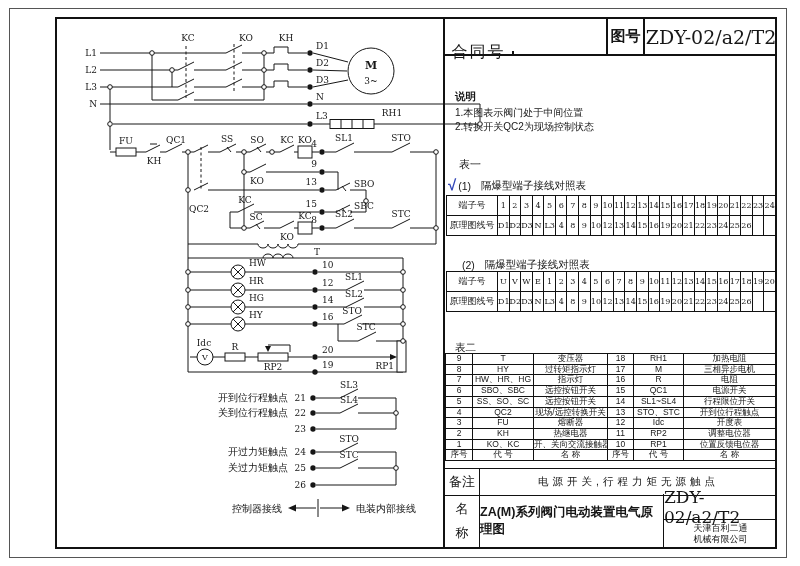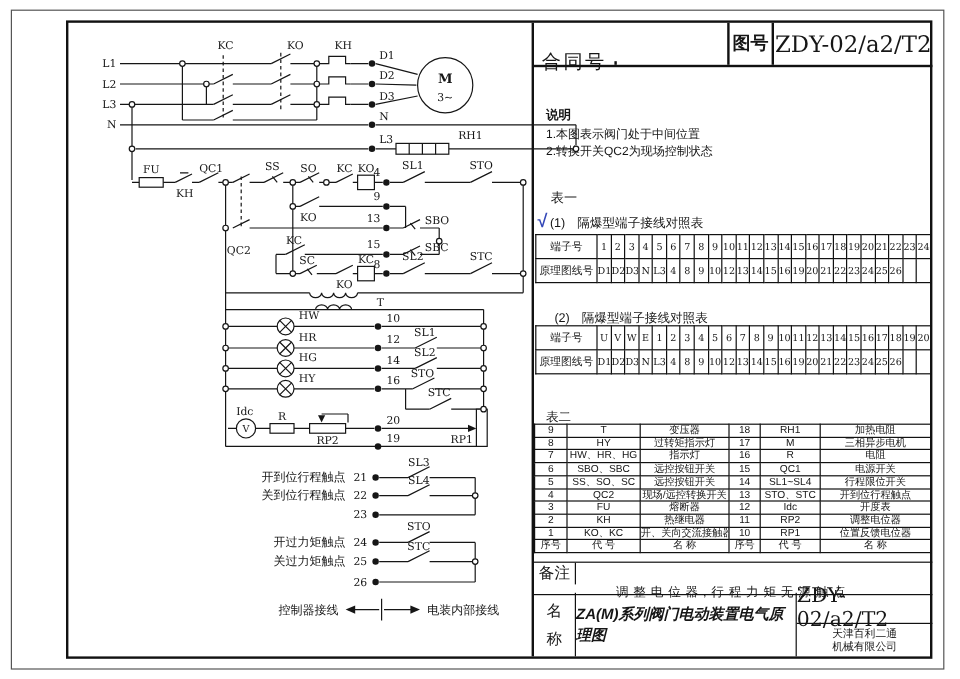--- a/index.html
+++ b/index.html
@@ -26,26 +26,26 @@
   .chk{color:#3448b8;font-size:15px;font-weight:bold;margin-right:2px;transform:translateY(-1px);}
   .subnum{margin-right:10px;}
   .ttable{position:absolute;left:1px;width:330px;border-collapse:collapse;table-layout:fixed;border:1.5px solid #111;}
   .ttable td{border:1px solid #111;text-align:center;height:19px;padding:0;
              font-family:"DejaVu Serif",serif;font-size:8px;overflow:hidden;}
   td.tlab{width:50px;font-family:"Liberation Sans",sans-serif;font-size:9px;margin-top:20px;}
   .tt1{top:176px;} .tt2{top:252px;}
   .thead2{position:absolute;left:10px;top:322px;font-size:10.5px;}
   .ctable{position:absolute;left:0;top:334px;width:331px;border-collapse:collapse;table-layout:fixed;border:1.5px solid #111;}
   .ctable td{border:1px solid #111;text-align:center;height:9.7px;line-height:9.7px;padding:0;font-size:8.5px;overflow:hidden;white-space:nowrap;}
-  .remarks{position:absolute;top:449px;left:0;right:0;height:26px;border-top:1.8px solid #111;border-bottom:1.8px solid #111;display:flex;flex-direction:column;}
+  .remarks{position:absolute;top:449px;left:0;right:0;height:26px;border-top:1.8px solid #111;border-bottom:1.8px solid #111;display:flex;}
   .rlab{width:34px;border-right:1.8px solid #111;display:flex;align-items:center;justify-content:center;font-size:13px;}
   .rtxt{flex:1;display:flex;align-items:center;justify-content:center;font-size:10.5px;letter-spacing:4px;}
   .namerow{position:absolute;top:475px;left:0;right:0;bottom:0;display:flex;}
   .nlab{width:34px;border-right:1.8px solid #111;display:flex;flex-direction:column;align-items:center;justify-content:center;gap:6px;font-size:13px;}
-  .nmid{width:183px;border-right:1.8px solid #111;display:flex;align-items:center;justify-content:center;font-size:12.5px;font-weight:600;font-style:italic;}
+  .nmid{width:183px;border-right:1.8px solid #111;display:flex;align-items:center;justify-content:center;font-size:12.5px;font-weight:600;}
   .nright{flex:1;display:flex;flex-direction:column;}
   .ndwg{height:25px;border-bottom:1.5px solid #111;display:flex;align-items:center;justify-content:center;
         font-family:"DejaVu Serif",serif;font-size:17px;}
   .ncomp{flex:1;display:flex;flex-direction:column;align-items:center;justify-content:center;font-size:9px;line-height:11px;}
 
   
   .w{stroke:#161616;stroke-width:1;fill:none;}
   .wd{stroke:#161616;stroke-width:1;fill:none;stroke-dasharray:3,2.5;}
   .nd{fill:#fff;stroke:#161616;stroke-width:1;}
   .dt{fill:#161616;stroke:none;}
@@ -299,21 +299,21 @@
             <td>名 称</td>
             <td>序号</td>
             <td>代 号</td>
             <td>名 称</td>
           </tr>
         </tbody>
     </table>
 
     <div class="remarks">
       <div class="rlab">备注</div>
-      <div class="rtxt">调整电位器,行程力矩无源触点</div>
+      <div class="rtxt">电源开关,行程力矩无源触点</div>
     </div>
 
     <div class="namerow">
       <div class="nlab">
         <div>名</div>
         <div>称</div>
       </div>
       <div class="nmid">ZA(M)系列阀门电动装置电气原理图</div>
       <div class="nright">
         <div class="ndwg">ZDY-02/a2/T2</div>

